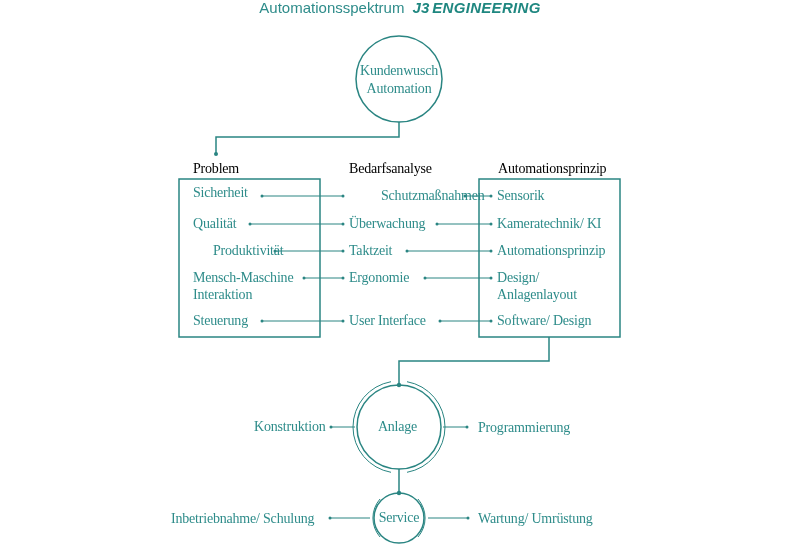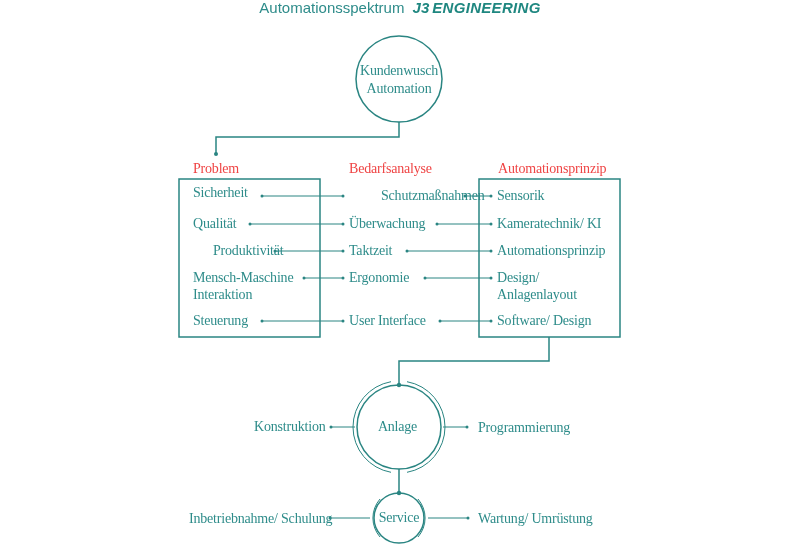--- a/index.html
+++ b/index.html
@@ -1,21 +1,21 @@
 <!DOCTYPE html>
 <html><head>
   <meta charset="utf-8">
   <style>
     html, body { margin: 0; padding: 0; background: #ffffff; }
     body { width: 800px; height: 545px; position: relative; overflow: hidden;
            font-family: "Liberation Sans", sans-serif; }
     #diagram { position: absolute; left: 0; top: 0; width: 800px; height: 545px; }
     .lbl { position: absolute; color: #2e8c8a; font-size: 14px; line-height: 17px;
            font-family: Liberation Serif, serif; letter-spacing: -0.2px; white-space: nowrap; }
-    .head { color: #ef4444; }
+    .head { color: #000000; }
     .center { text-align: center; }
     .title { position: absolute; top: -1px; left: 0; width: 800px; text-align: center;
              font-size: 15px; color: #2e8c8a; white-space: nowrap; }
     .title .brand { font-weight: bold; font-style: italic; color: #1f8780; letter-spacing: 0.3px; }
     .title .logo { font-weight: bold; font-style: italic; color: #1f8780; margin: 0 3px 0 4px; }
   </style>
 </head>
 <body>
 
 <svg id="diagram" viewBox="0 0 800 545">
@@ -121,14 +121,14 @@
 <div class="lbl" style="left:497px; top:242px;">Automationsprinzip</div>
 <div class="lbl" style="left:497px; top:269px;">Design/</div>
 <div class="lbl" style="left:497px; top:286px;">Anlagenlayout</div>
 <div class="lbl" style="left:497px; top:312px;">Software/ Design</div>
 
 <div class="lbl center" style="left:359px; top:418px; width:77px;">Anlage</div>
 <div class="lbl" style="left:254px; top:418px;">Konstruktion</div>
 <div class="lbl" style="left:478px; top:419px;">Programmierung</div>
 
 <div class="lbl center" style="left:369px; top:509px; width:60px;">Service</div>
-<div class="lbl" style="left:189px; top:510px;">Inbetriebnahme/ Schulung</div>
+<div class="lbl" style="left:171px; top:510px;">Inbetriebnahme/ Schulung</div>
 <div class="lbl" style="left:478px; top:510px;">Wartung/ Umrüstung</div>
 
 </body></html>

